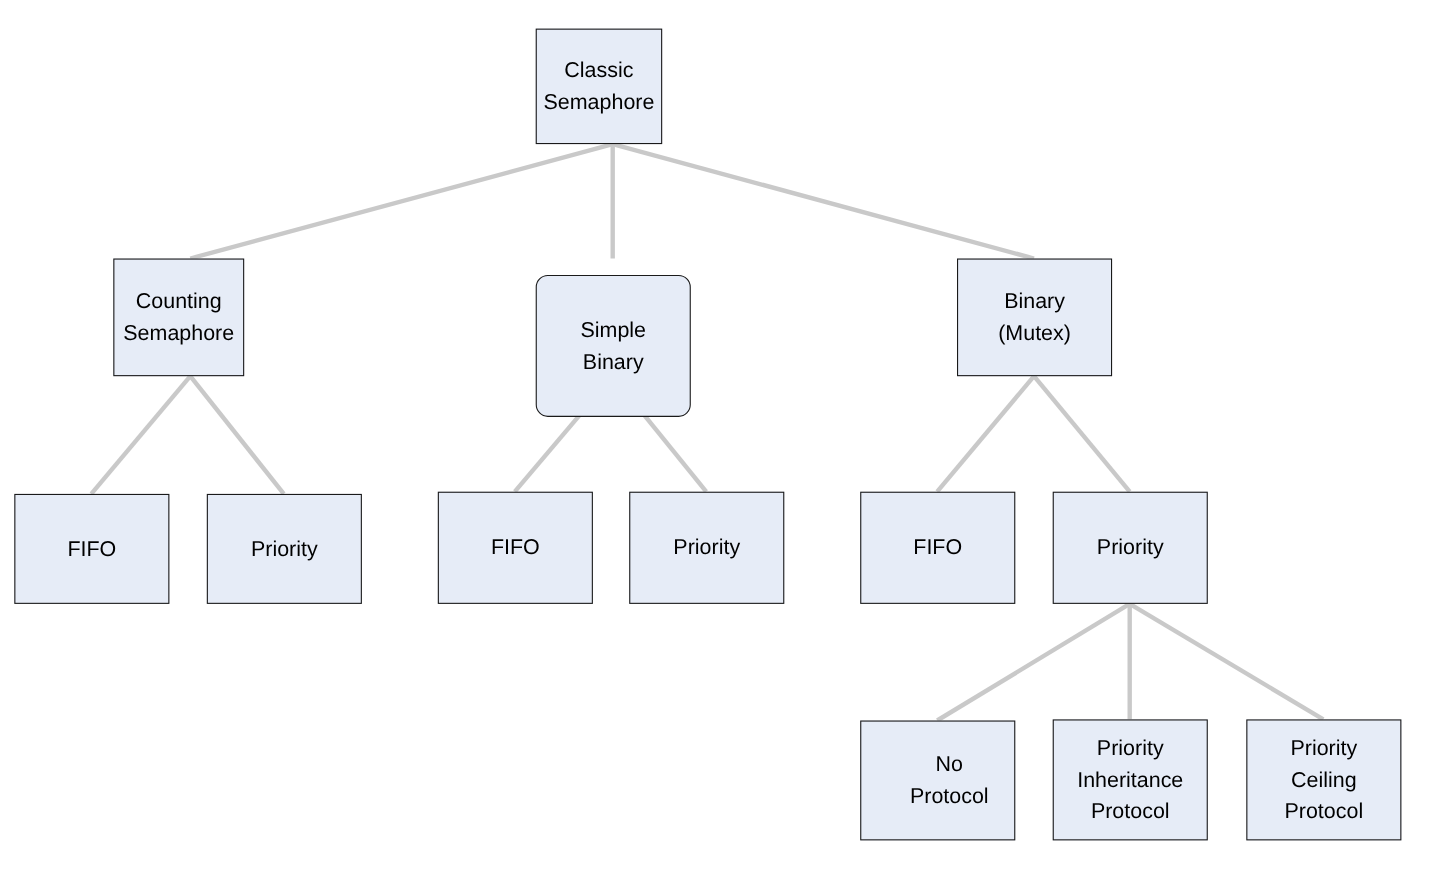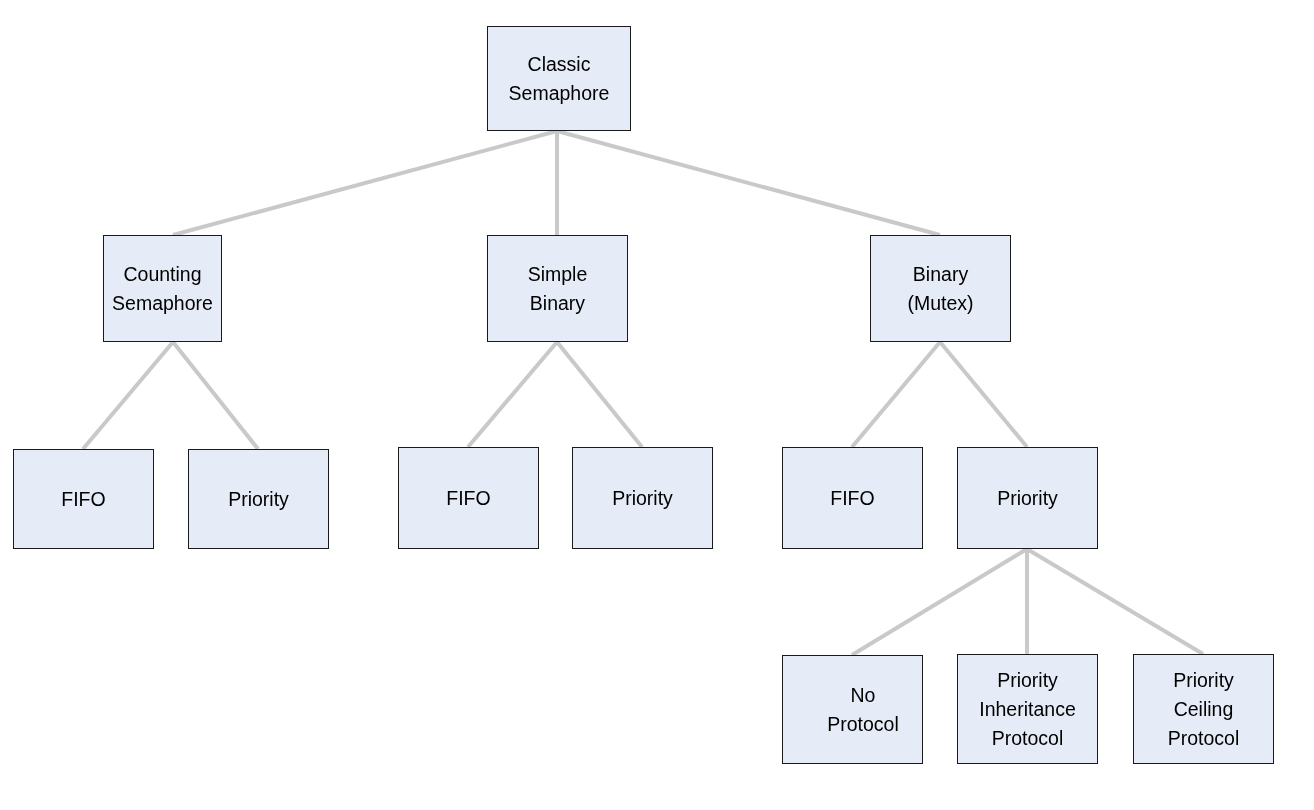--- a/index.html
+++ b/index.html
@@ -60,25 +60,25 @@
       <line x1="173" y1="342" x2="83" y2="449" stroke="#c9c9c9"></line>
       <line x1="173" y1="342" x2="258" y2="449" stroke="#c9c9c9"></line>
       <line x1="557" y1="342" x2="468" y2="447" stroke="#c9c9c9"></line>
       <line x1="557" y1="342" x2="642" y2="447" stroke="#c9c9c9"></line>
       <line x1="940" y1="342" x2="852" y2="447" stroke="#c9c9c9"></line>
       <line x1="940" y1="342" x2="1027" y2="447" stroke="#c9c9c9"></line>
       <line x1="1027" y1="549" x2="852" y2="655" stroke="#c9c9c9"></line>
       <line x1="1027" y1="549" x2="1027" y2="654" stroke="#c9c9c9"></line>
       <line x1="1027" y1="549" x2="1203" y2="654" stroke="#c9c9c9"></line>
     </svg>
-<div class="node-box" style="left: 487px; top: 26px; width: 144px; height: 105px; background: rgb(230, 236, 247); border-color: rgb(26, 26, 26); color: rgb(0, 0, 0);">Classic
+<div class="node-box" style="left: 487px; top: 26px; width: 115px; height: 105px; background: rgb(230, 236, 247); border-color: rgb(26, 26, 26); color: rgb(0, 0, 0);">Classic
 Semaphore</div>
     <div class="node-box" style="left: 103px; top: 235px; width: 119px; height: 107px; background: rgb(230, 236, 247); border-color: rgb(26, 26, 26); color: rgb(0, 0, 0);">Counting
 Semaphore</div>
-    <div class="node-box" style="left: 487px; top: 235px; width: 141px; height: 107px; background: rgb(230, 236, 247); border-color: rgb(26, 26, 26); color: rgb(0, 0, 0);">Simple
+    <div class="node-box" style="left: 487px; top: 250px; width: 141px; height: 129px; background: rgb(230, 236, 247); border-color: rgb(26, 26, 26); color: rgb(0, 0, 0); border-radius: 11px;">Simple
 Binary</div>
     <div class="node-box" style="left: 870px; top: 235px; width: 141px; height: 107px; background: rgb(230, 236, 247); border-color: rgb(26, 26, 26); color: rgb(0, 0, 0);">Binary
 (Mutex)</div>
     <div class="node-box" style="left: 13px; top: 449px; width: 141px; height: 100px; background: rgb(230, 236, 247); border-color: rgb(26, 26, 26); color: rgb(0, 0, 0);">FIFO</div>
     <div class="node-box" style="left: 188px; top: 449px; width: 141px; height: 100px; background: rgb(230, 236, 247); border-color: rgb(26, 26, 26); color: rgb(0, 0, 0);">Priority</div>
     <div class="node-box" style="left: 398px; top: 447px; width: 141px; height: 102px; background: rgb(230, 236, 247); border-color: rgb(26, 26, 26); color: rgb(0, 0, 0);">FIFO</div>
     <div class="node-box" style="left: 572px; top: 447px; width: 141px; height: 102px; background: rgb(230, 236, 247); border-color: rgb(26, 26, 26); color: rgb(0, 0, 0);">Priority</div>
     <div class="node-box" style="left: 782px; top: 447px; width: 141px; height: 102px; background: rgb(230, 236, 247); border-color: rgb(26, 26, 26); color: rgb(0, 0, 0);">FIFO</div>
     <div class="node-box" style="left: 957px; top: 447px; width: 141px; height: 102px; background: rgb(230, 236, 247); border-color: rgb(26, 26, 26); color: rgb(0, 0, 0);">Priority</div>
     <div class="node-box" style="left: 782px; top: 655px; width: 141px; height: 109px; background: rgb(230, 236, 247); border-color: rgb(26, 26, 26); color: rgb(0, 0, 0); padding-left: 21px;">No

